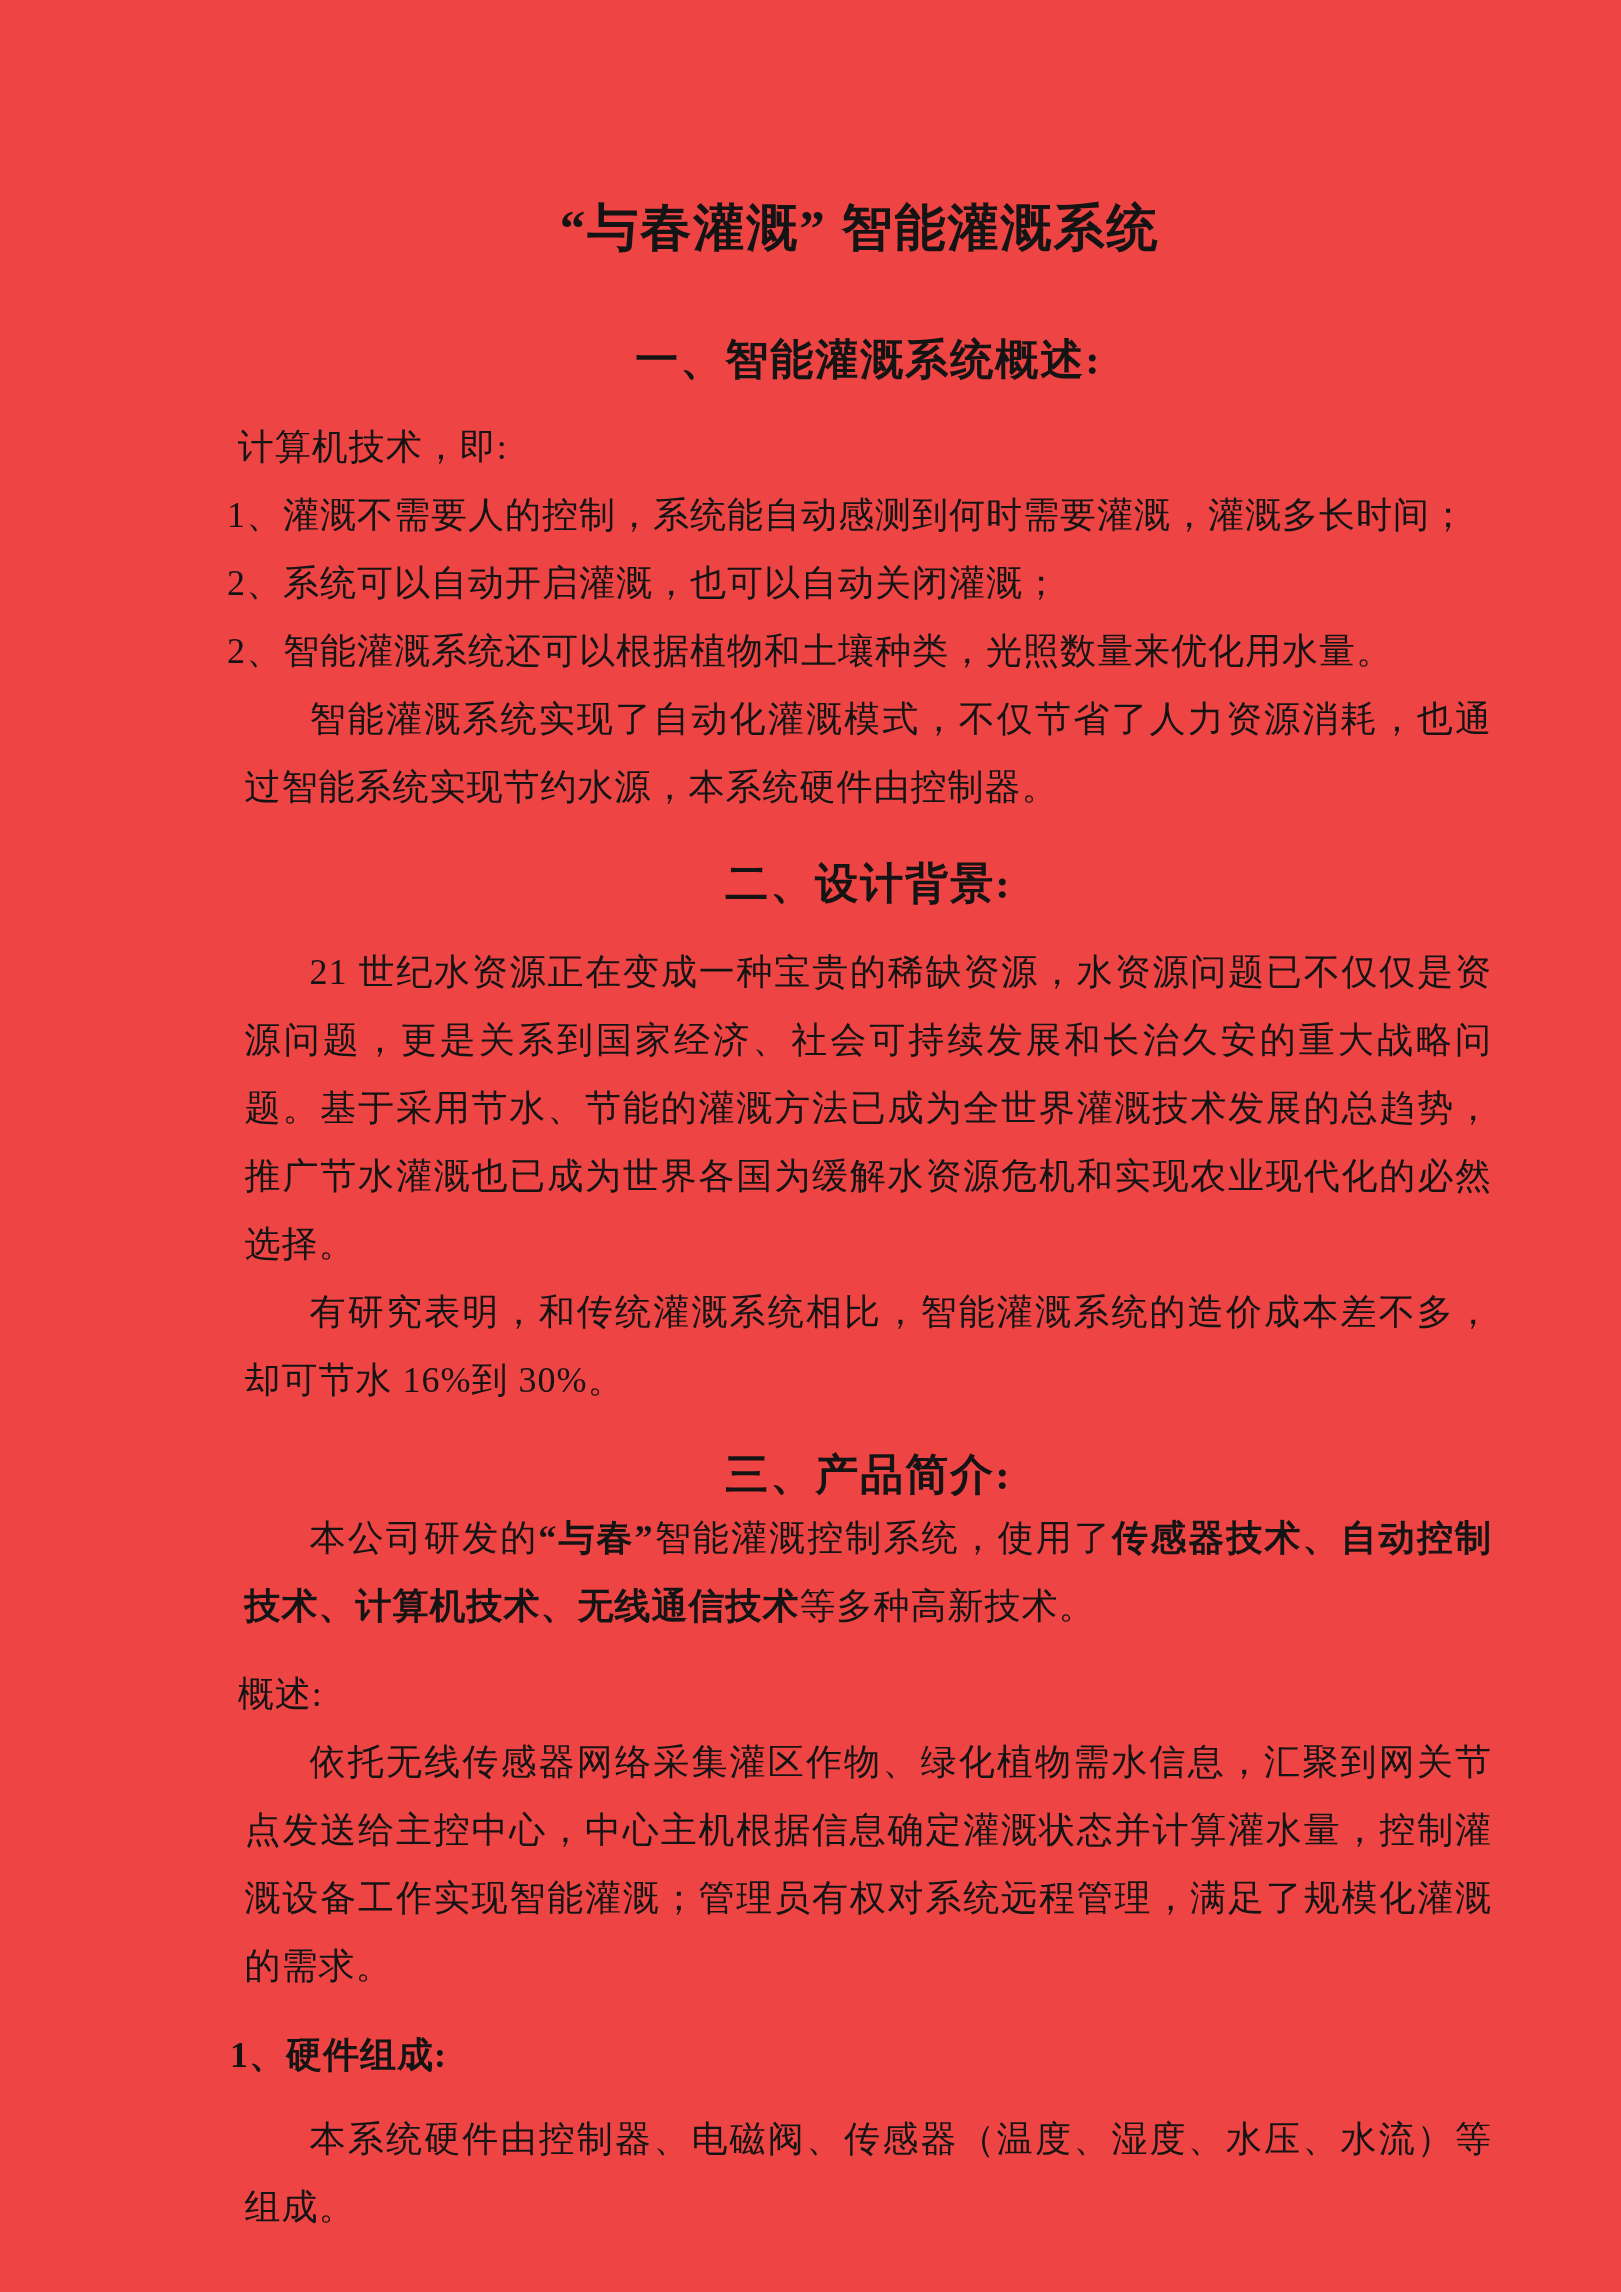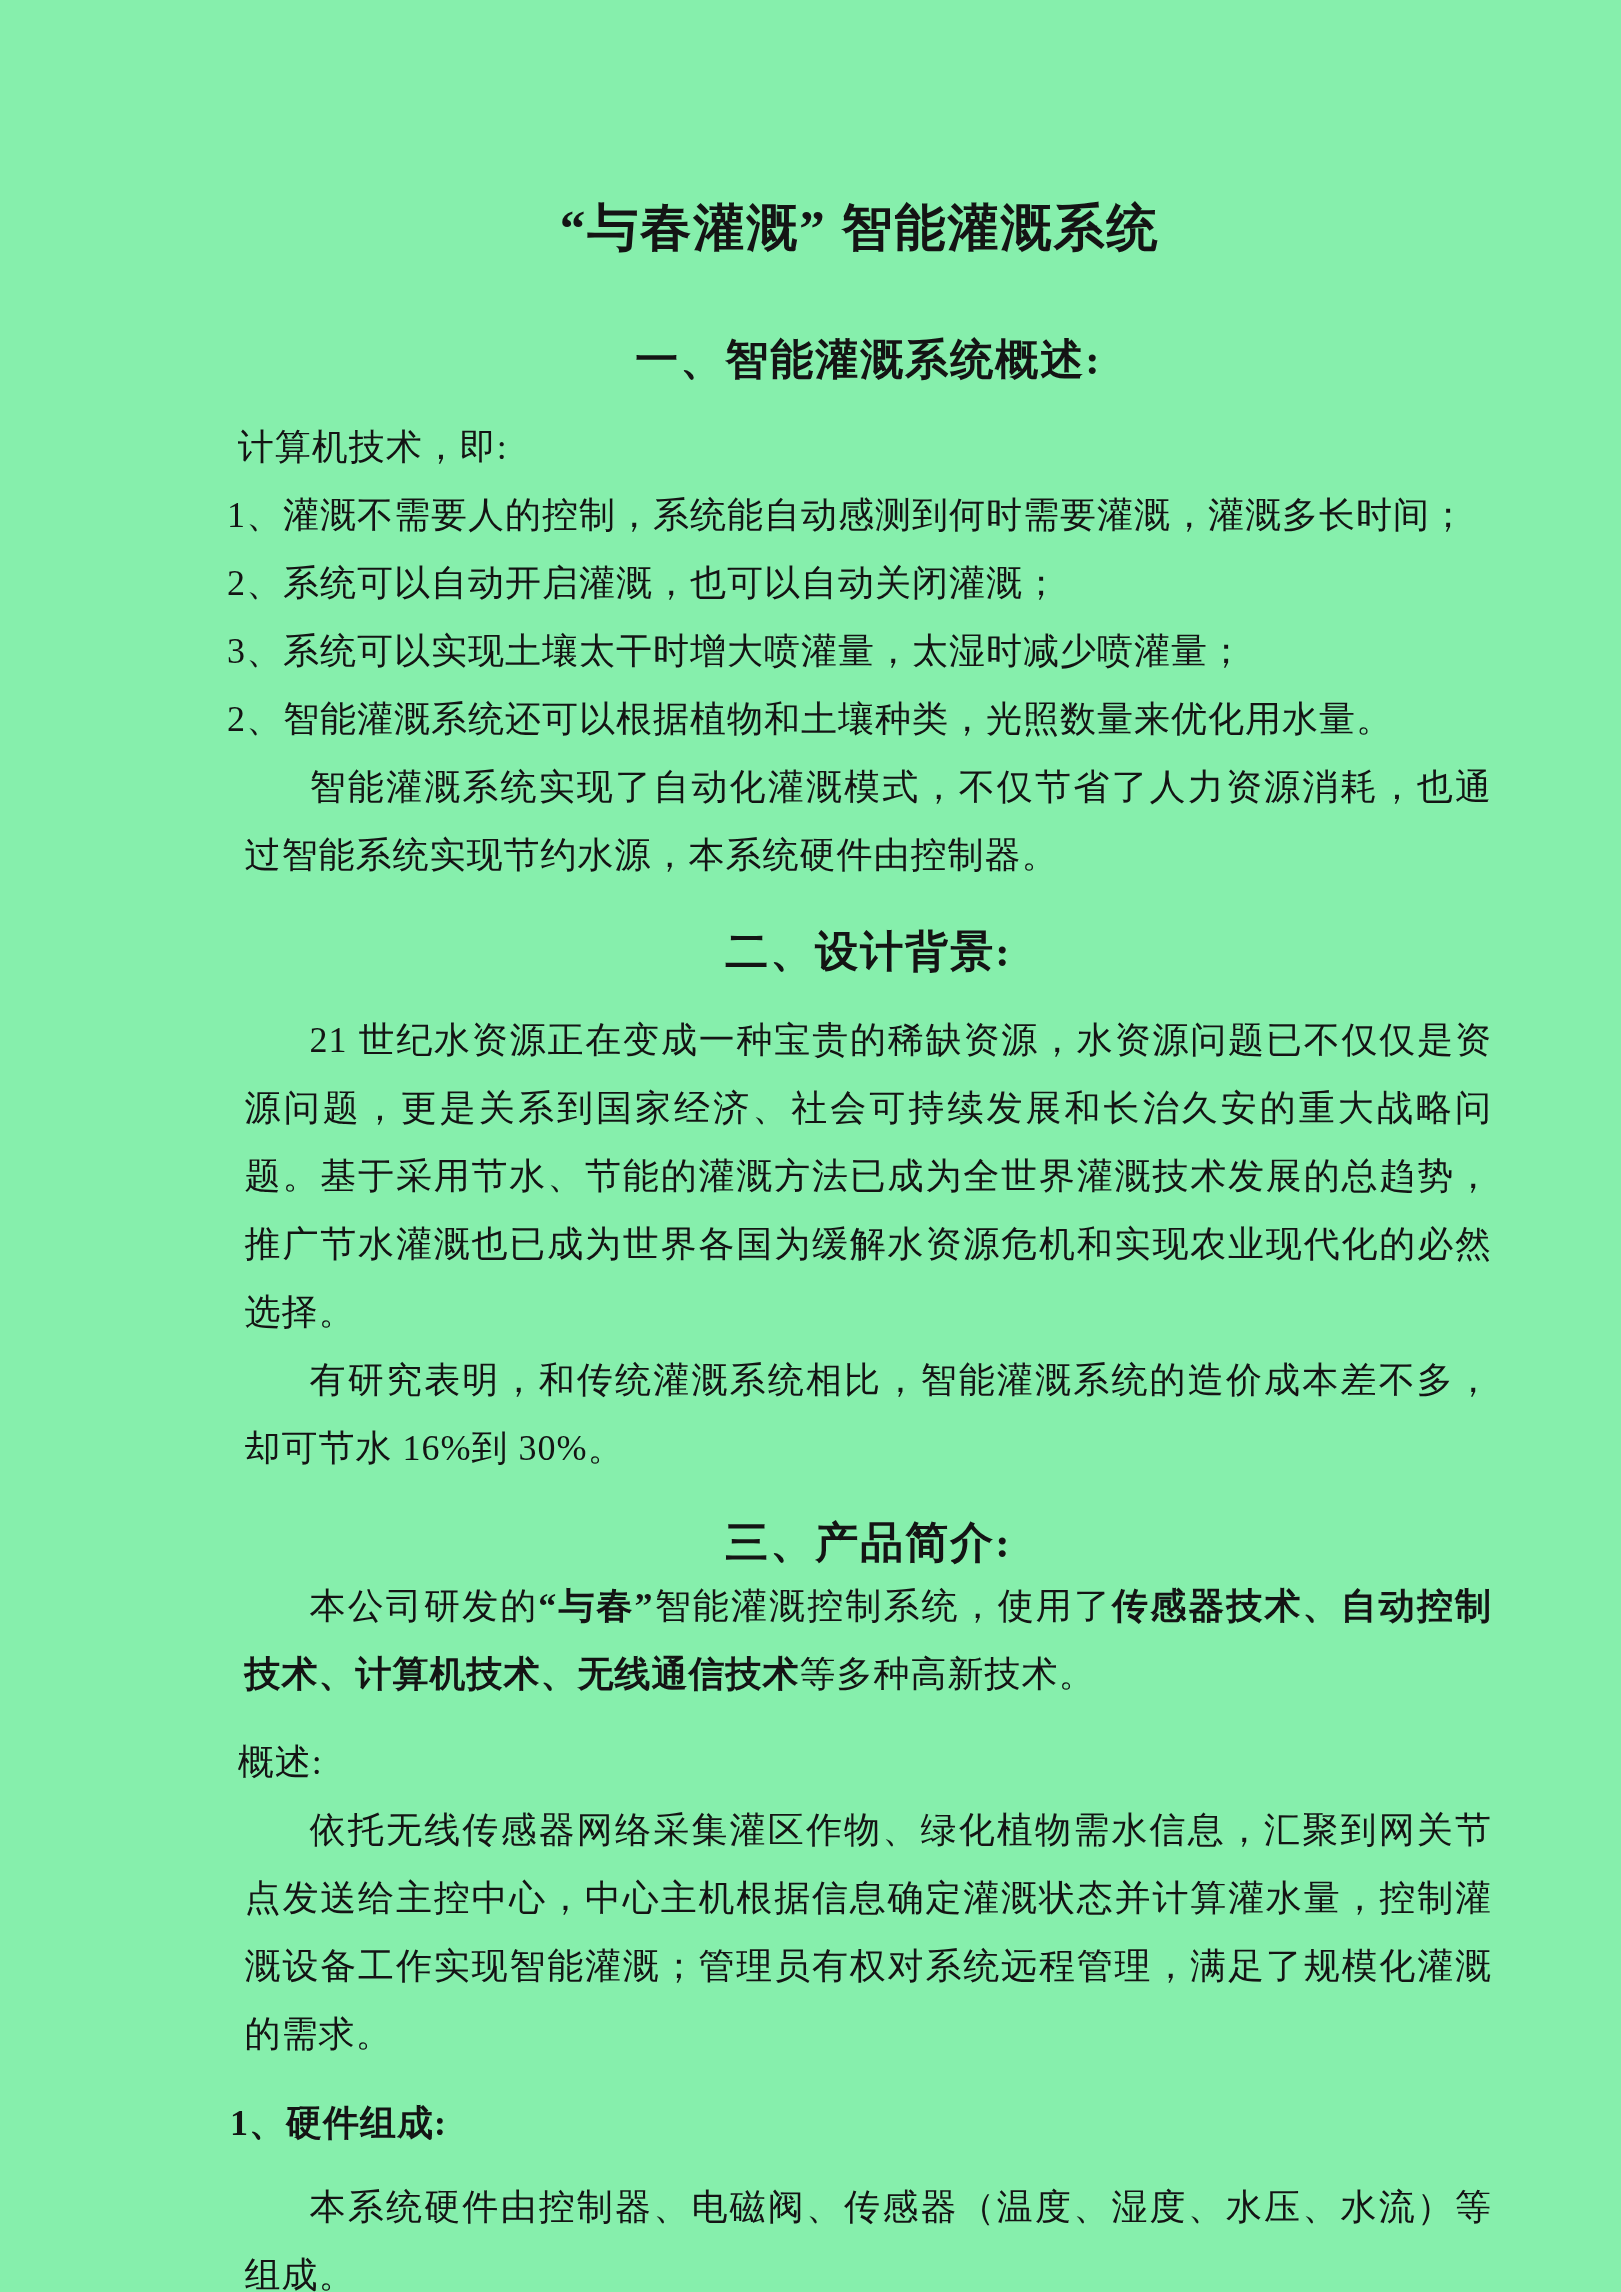--- a/index.html
+++ b/index.html
@@ -2,21 +2,21 @@
 <html lang="zh"><head>
 <meta charset="utf-8">
 <style>
   * { box-sizing: border-box; }
   html, body { margin: 0; padding: 0; background: #9a9a9a; }
   .page {
     position: relative;
     width: 1621px;
     height: 2293px;
     margin: 0 auto;
-    background: #86efac;
+    background: #ef4444;
     color: #141414;
     font-family: "Liberation Serif", "DejaVu Serif", serif;
     overflow: hidden;
   }
   .content { padding: 194px 129px 0 227px; }
 
   .title {
     margin: 0;
     font-size: 51px;
     line-height: 69px;
@@ -69,21 +69,20 @@
     <h1 class="title">“与春灌溉” 智能灌溉系统</h1>
 
     <h2 class="sec sec1">一、智能灌溉系统概述:</h2>
 
     <p class="body-text lead lead1">计算机技术，即:</p>
 
     <p class="body-text item">1、灌溉不需要人的控制，系统能自动感测到何时需要灌溉，灌溉多长时间；</p>
 
     <p class="body-text item">2、系统可以自动开启灌溉，也可以自动关闭灌溉；</p>
 
-    <p class="body-text item">3、系统可以实现土壤太干时增大喷灌量，太湿时减少喷灌量；</p>
 
     <p class="body-text item">2、智能灌溉系统还可以根据植物和土壤种类，光照数量来优化用水量。</p>
 
     <p class="body-text para">智能灌溉系统实现了自动化灌溉模式，不仅节省了人力资源消耗，也通过智能系统实现节约水源，本系统硬件由控制器。</p>
 
     <h2 class="sec sec2">二、设计背景:</h2>
 
     <p class="body-text para mt26">21 世纪水资源正在变成一种宝贵的稀缺资源，水资源问题已不仅仅是资源问题，更是关系到国家经济、社会可持续发展和长治久安的重大战略问题。基于采用节水、节能的灌溉方法已成为全世界灌溉技术发展的总趋势，推广节水灌溉也已成为世界各国为缓解水资源危机和实现农业现代化的必然选择。</p>
 
     <p class="body-text para">有研究表明，和传统灌溉系统相比，智能灌溉系统的造价成本差不多，却可节水 16%到 30%。</p>

